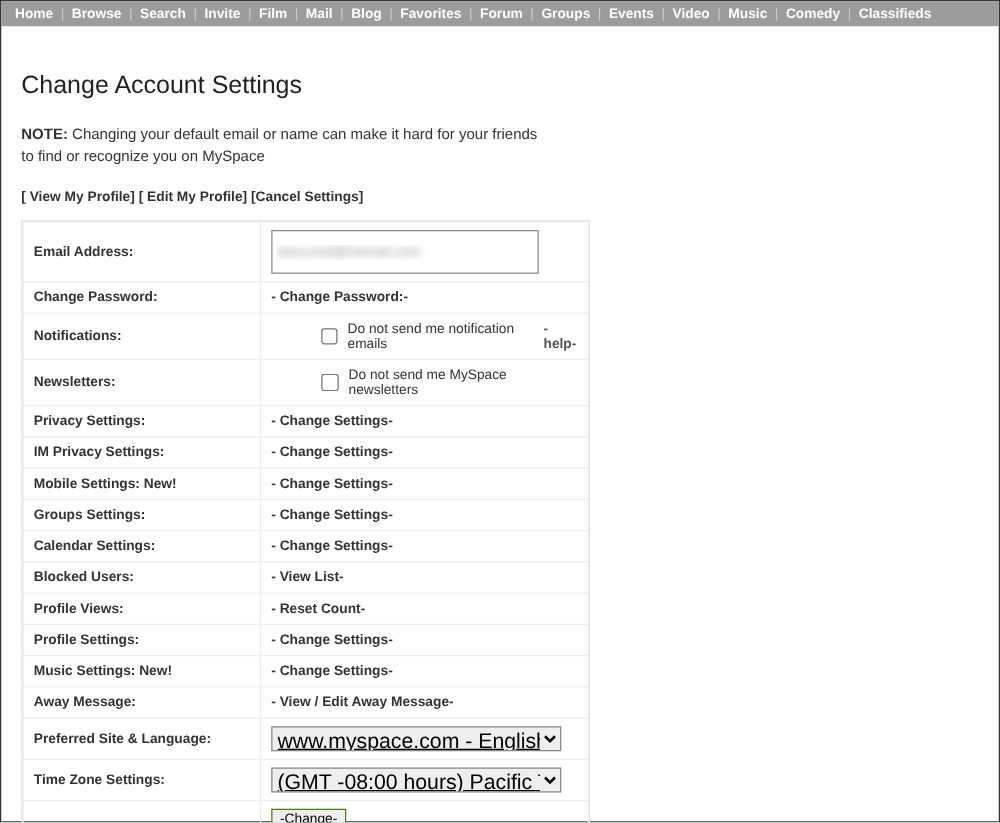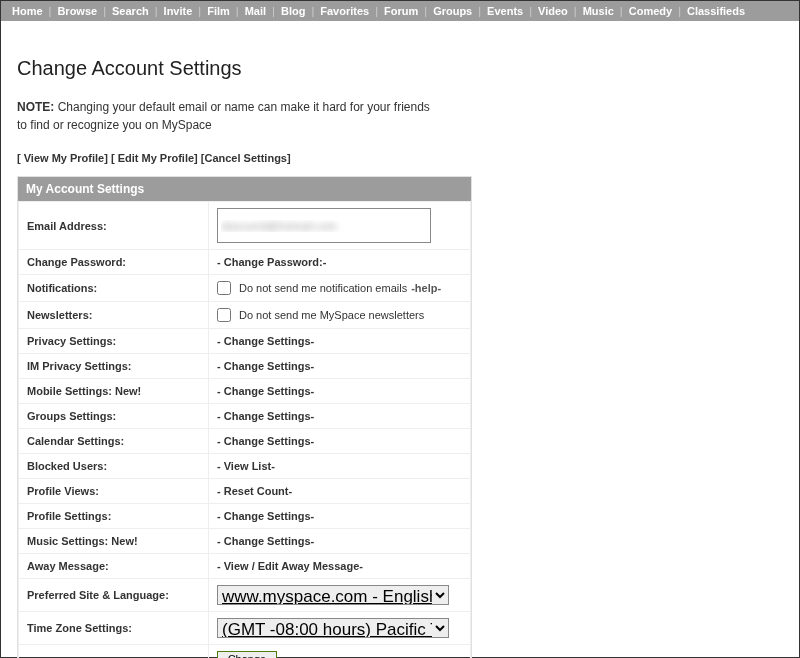--- a/index.html
+++ b/index.html
@@ -93,21 +93,21 @@
   input[type="text"].email {
     width: 214px;
     height: 35px;
     border: 1px solid #888;
     font-size: 11px;
     padding: 1px 3px;
     color: transparent;
     text-shadow: 0 0 6px #999;
     background:#fff;
   }
-  .cb-row { font-weight: normal; display:flex; align-items:center; gap:4px;}
+  .cb-row { font-weight: normal; display:flex; align-items:center; gap:4px;margin-left:40px;}
   .cb-row input[type="checkbox"]{
     width:14px;height:14px;margin:0 4px 0 0;
   }
   select {
     width: 232px;
     font-size: 17px;
     border:1px solid #888;
     height:20px;
     background:#eee;
     text-decoration:underline;
@@ -166,21 +166,20 @@
       <span>to find or recognize you on MySpace</span>
     </div>
 
     <div class="action-links">
       <span>[ View My Profile]</span>
       <span>[ Edit My Profile]</span>
       <span>[Cancel Settings]</span>
     </div>
 
     <div class="settings-panel">
-      <div class="panel-header">My Account Settings</div>
       <table class="settings">
         <tbody>
             <tr>
           <td class="label">Email Address:</td>
           <td class="value"><input type="text" class="email" value="obscured@hotmail.com" style=""></td>
         </tr>
         <tr>
           <td class="label">Change Password:</td>
           <td class="value"><span class="link">- Change Password:-</span></td>
         </tr>

